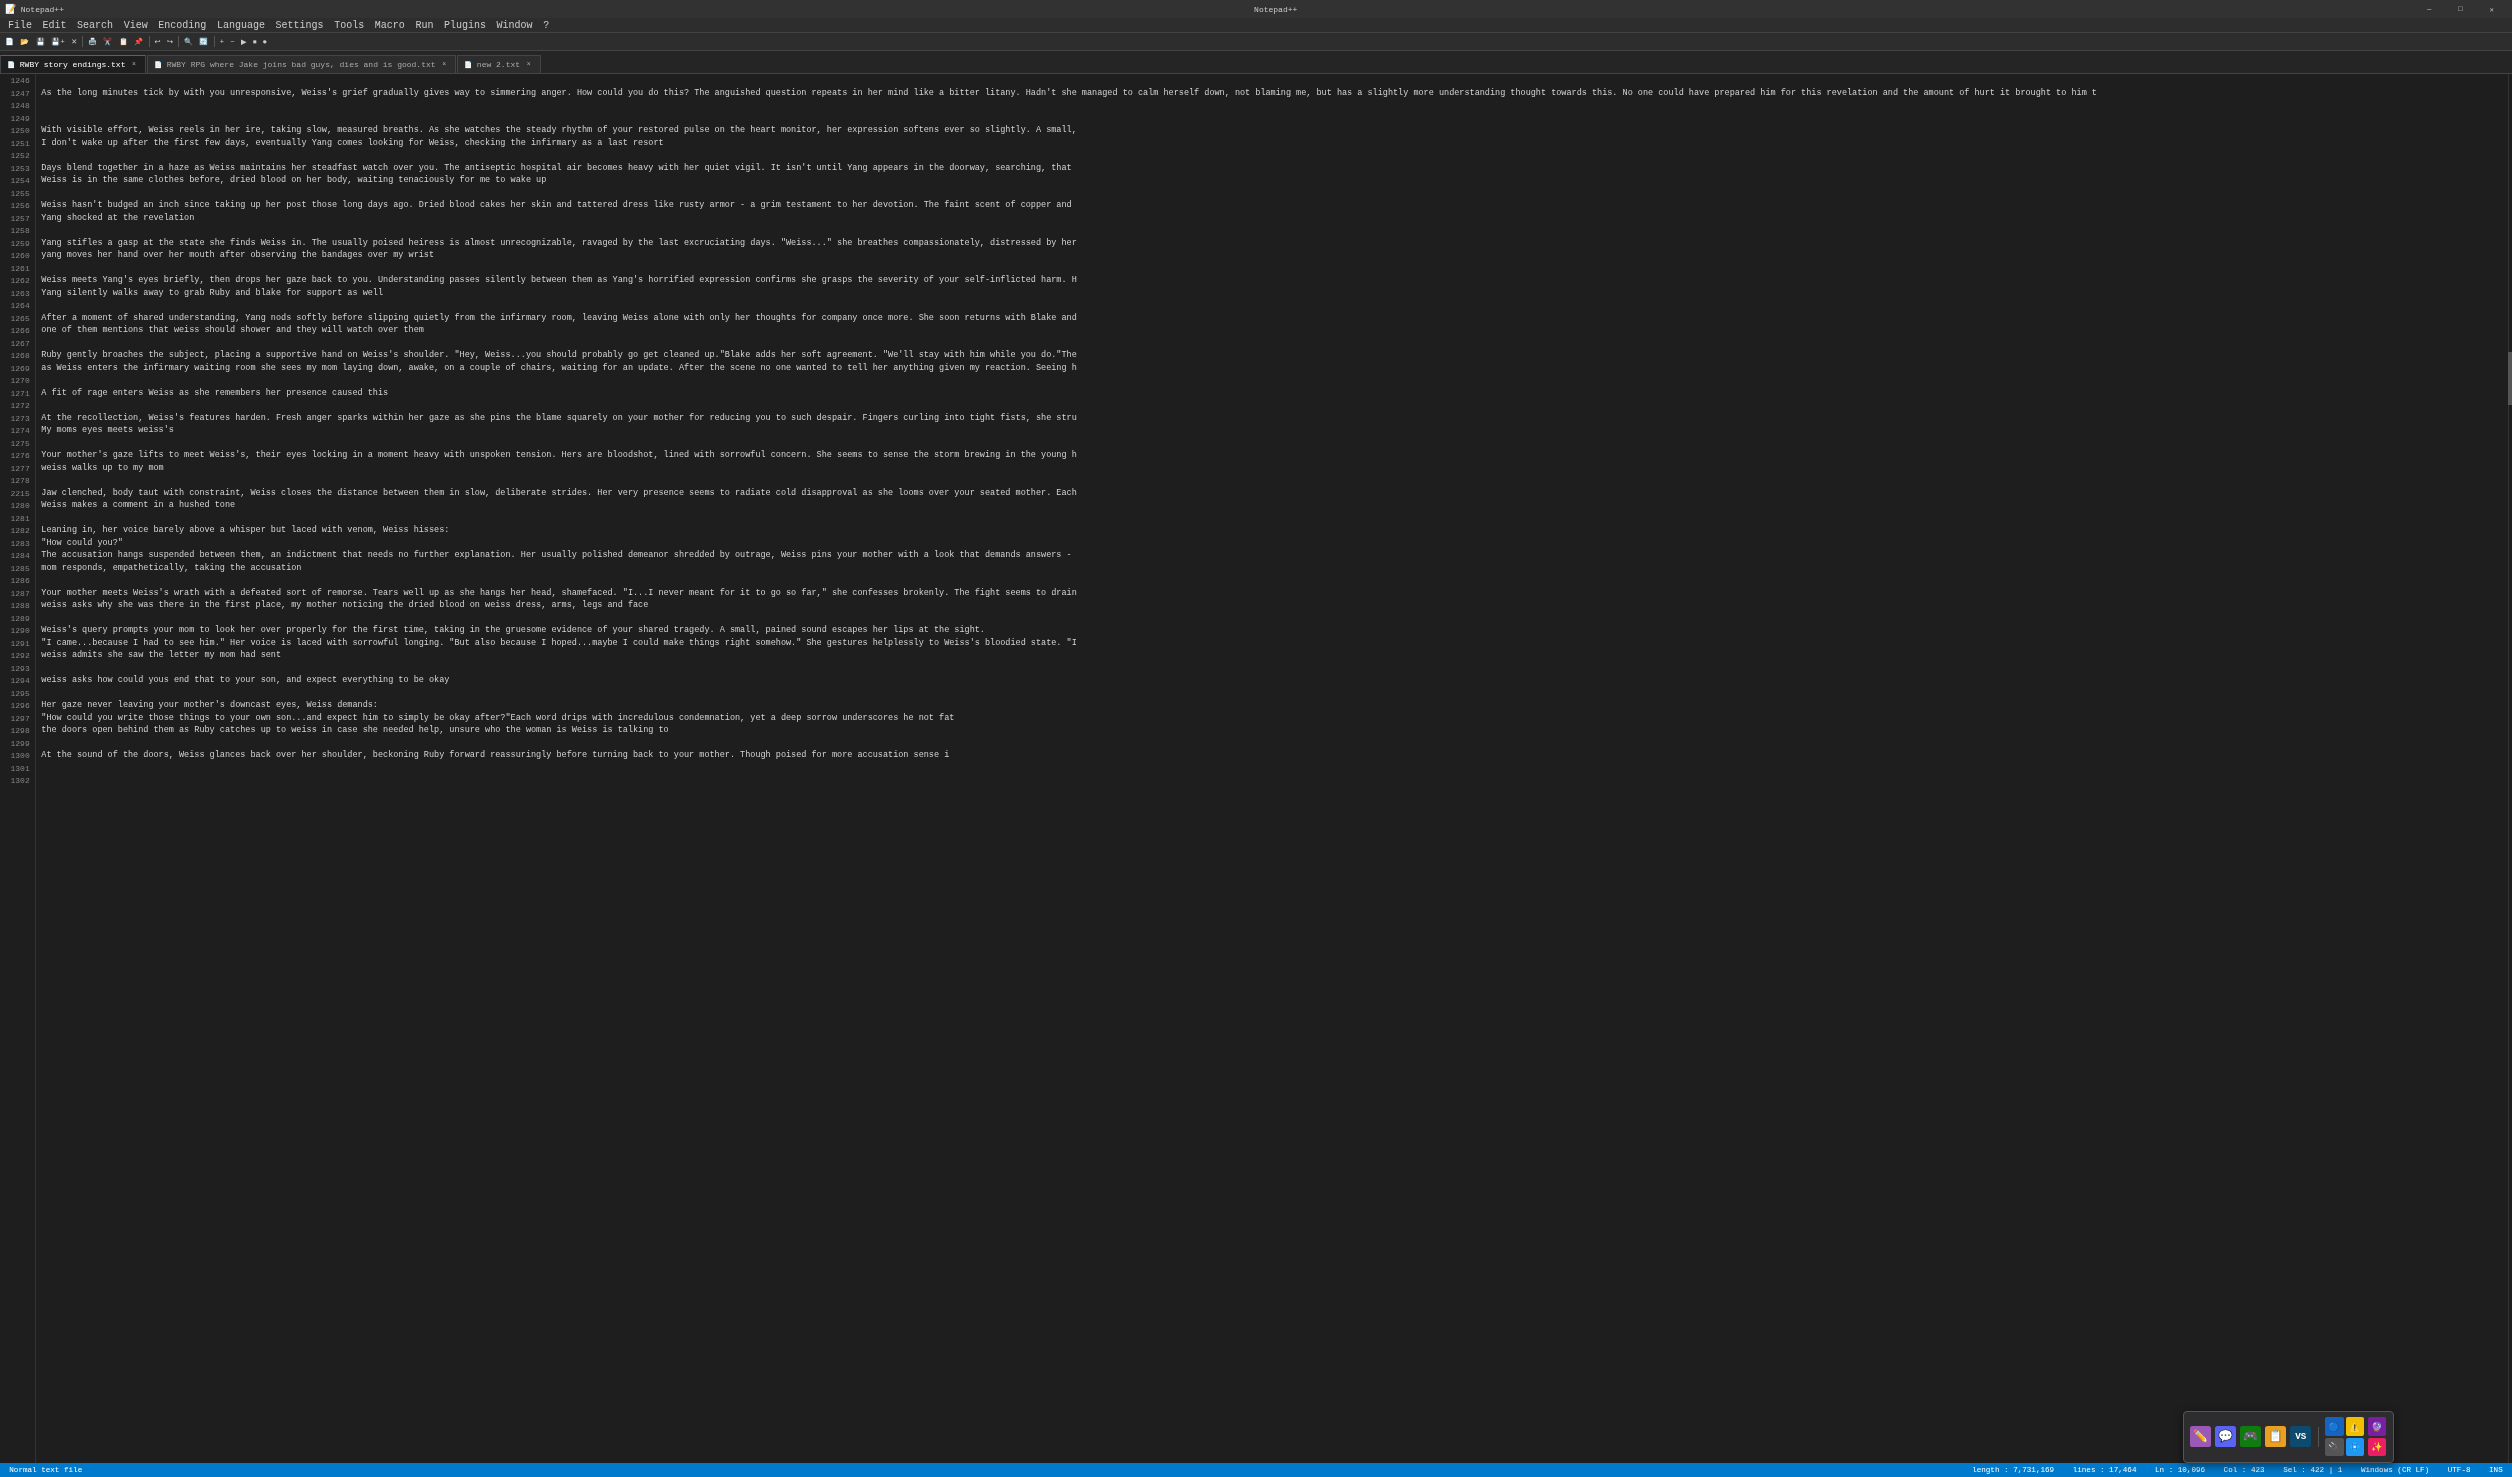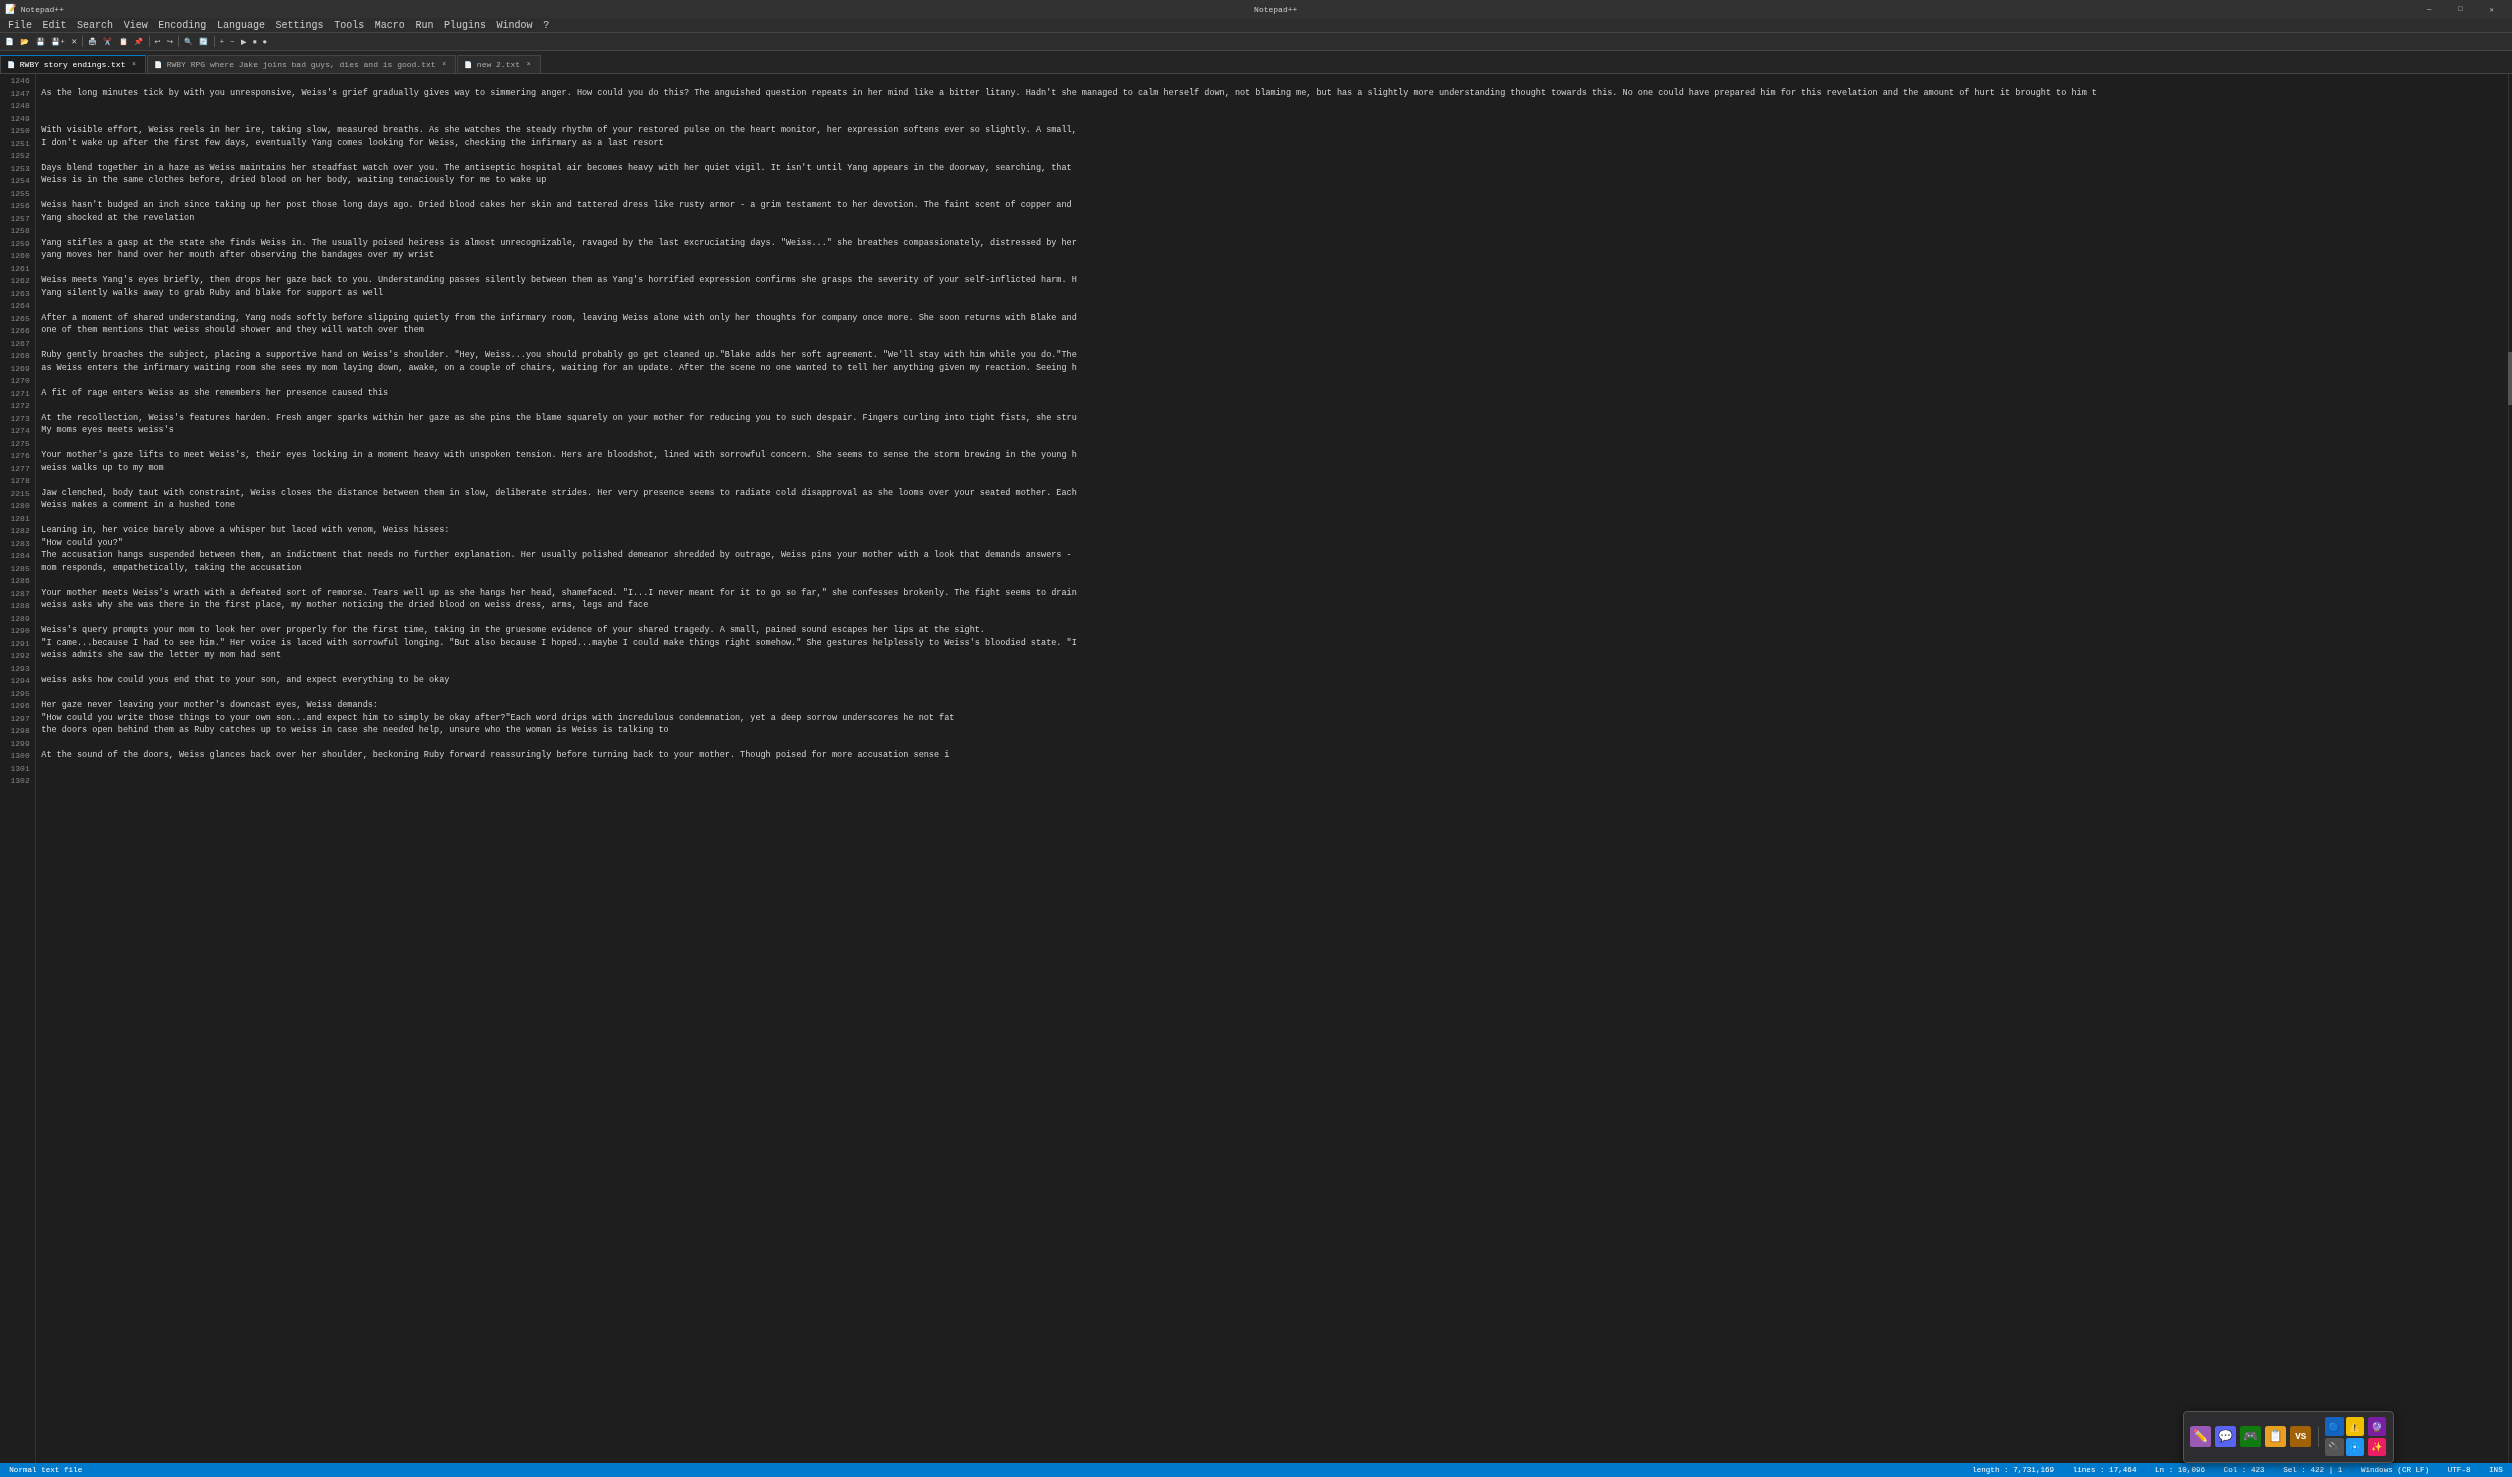--- a/index.html
+++ b/index.html
@@ -260,21 +260,21 @@
       align-items: center;
       justify-content: center;
       cursor: pointer;
       font-size: 12px;
     }
 
     .icon-pencil { background: #9b59b6; }
     .icon-discord { background: #5865F2; }
     .icon-xbox { background: #107C10; }
     .icon-notepad { background: #e8a020; }
-    .icon-vscode { background: #a16207; }
+    .icon-vscode { background: #0c4a6e; }
     .icon-blue1 { background: #1565C0; }
     .icon-yellow-warn { background: #f0c000; width: 18.4px; height: 18.4px; }
     .icon-gray1 { background: #555; width: 18.4px; height: 18.4px; }
     .icon-blue2 { background: #2196F3; width: 18.4px; height: 18.4px; }
     .icon-purple { background: #7B1FA2; width: 18.4px; height: 18.4px; }
 
     
     #title-bar {
       background: #323233;
       height: 18.4px;

